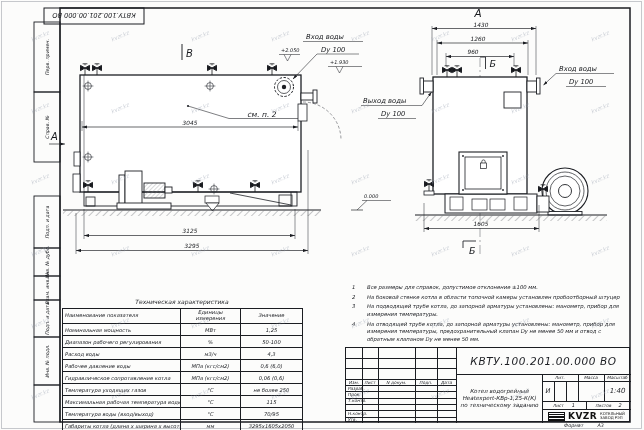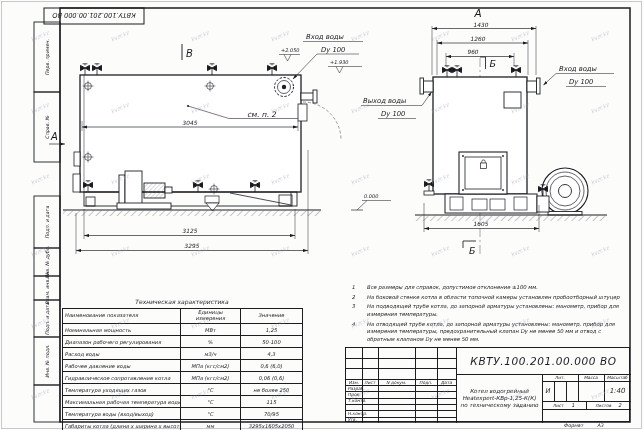--- a/index.html
+++ b/index.html
@@ -454,20 +454,28 @@
 
   <div class="cell" style="left:196px;top:53px;width:44px;height:8px;gap:8px">
     <span class="small">Лист</span>
     <span style="font-size:5px">1</span>
   </div>
   <div class="cell" style="left:240px;top:53px;width:45px;height:8px;gap:7px">
     <span class="small">Листов</span>
     <span style="font-size:5px">2</span>
   </div>
 
+  <div class="cell" style="left:196px;top:61px;width:89px;height:14px;gap:3px">
+    <span class="logo-box"></span>
+    <span class="logo-word">KVZR</span>
+    <span class="logo-sub">
+      <div>КОТЕЛЬНЫЙ</div>
+      <div>ЗАВОД РЭП</div>
+    </span>
+  </div>
 </div>
 
 <div class="abs fmt">
   <span>Формат</span>
   <span>А3</span>
 </div>
 
 <div class="wm-layer">
   <i class="wm">kvzr.kz</i>
       <i class="wm">kvzr.kz</i>

